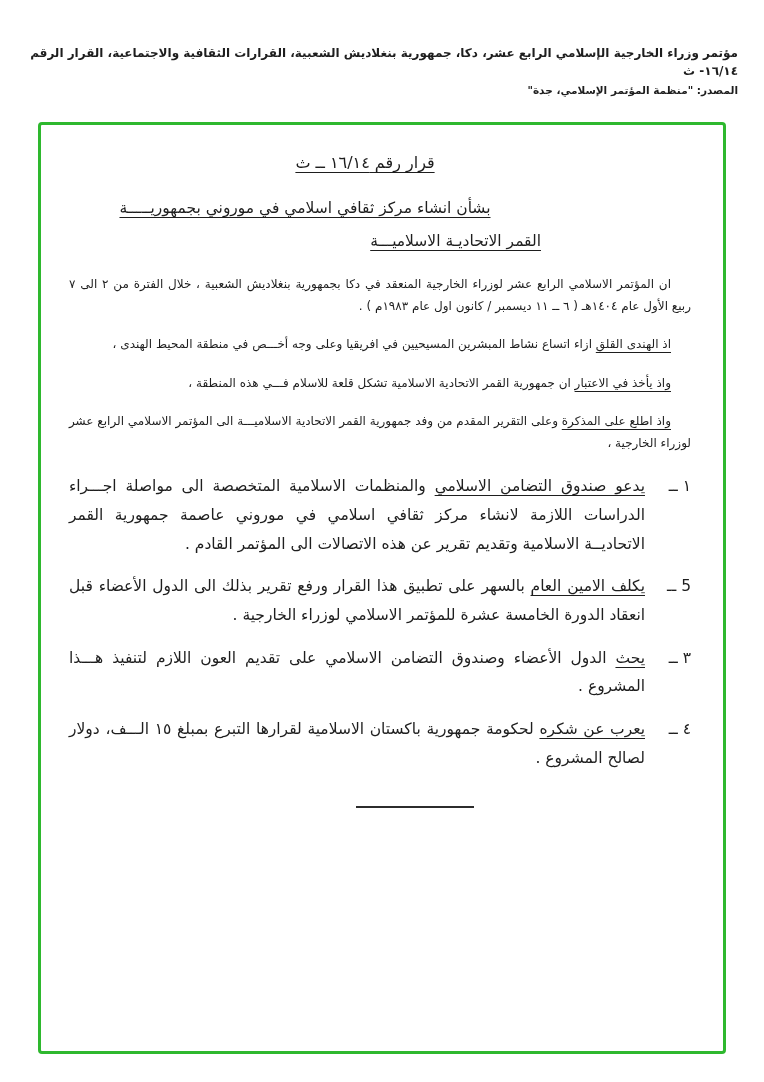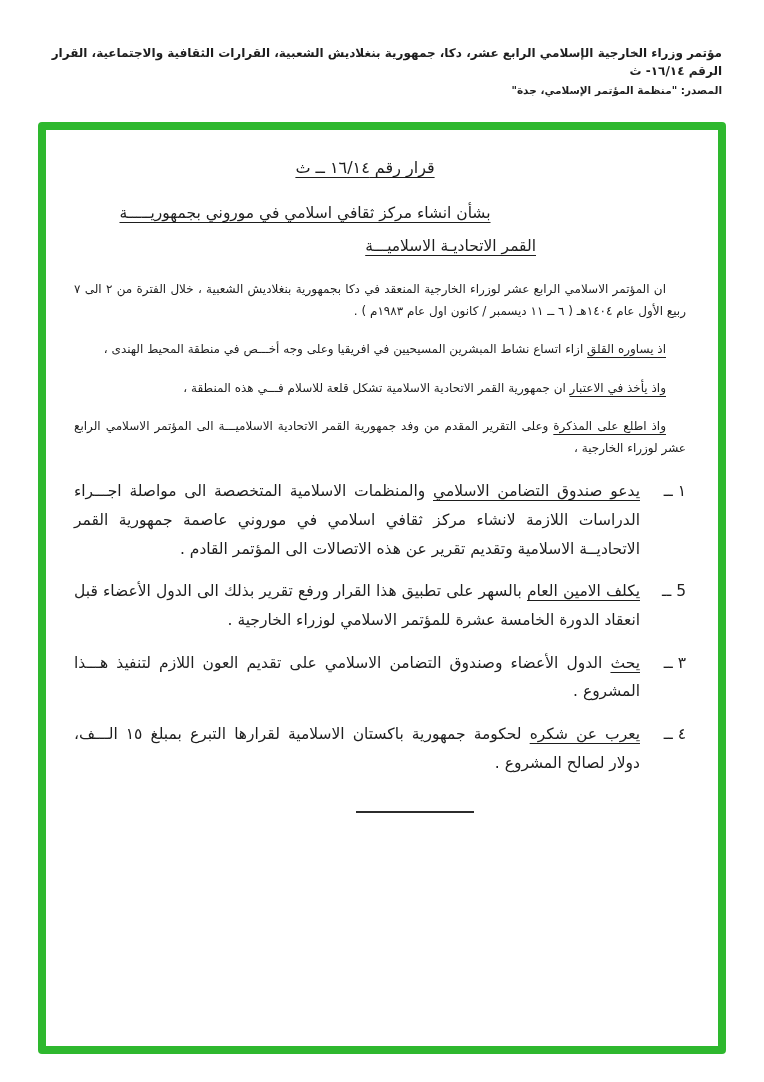--- a/index.html
+++ b/index.html
@@ -5,29 +5,29 @@
   * { margin: 0; padding: 0; box-sizing: border-box; }
   html, body {
     width: 764px; height: 1082px;
     background: #ffffff;
     font-family: "DejaVu Sans", sans-serif;
     color: #1e1e1e;
     direction: rtl;
     overflow: hidden;
   }
   
-  .src-header { padding: 44px 42px 0 26px; text-align: right; }
+  .src-header { padding: 44px 26px 0 26px; text-align: right; }
   .hl1 { font-size: 12px; font-weight: bold; line-height: 1.5; letter-spacing: 0.1px; }
   .hl2 { font-size: 10.5px; font-weight: bold; margin-top: 4px; }
 
   
   .scan-frame {
     margin: 26px 38px 0 38px;
     height: 932px;
-    border: 8px solid #1d4ed8;
+    border: 3px solid #1d4ed8;
     border-radius: 4px;
     background: #ffffff;
     padding: 22px 32px 16px 28px;
     overflow: hidden;
   }
 
   .doc-title {
     text-align: center;
     font-size: 16px;
     margin: 6px 30px 20px 0;
@@ -94,21 +94,21 @@
   </div>
   <div class="subject-l2">
     <span class="u">القمر الاتحاديـة الاسلاميـــة</span>
   </div>
 
   <p class="para">
     <span>ان المؤتمر الاسلامي الرابع عشر لوزراء الخارجية المنعقد في دكا بجمهورية بنغلاديش الشعبية ، خلال الفترة من ٢ الى ٧ ربيع الأول عام ١٤٠٤هـ ( ٦ ــ ١١ ديسمبر / كانون اول عام ١٩٨٣م ) .</span>
   </p>
 
   <p class="para">
-    <span class="u">اذ يساوره القلق</span><span> ازاء اتساع نشاط المبشرين المسيحيين في افريقيا وعلى وجه أخـــص في منطقة المحيط الهندى ،</span>
+    <span class="u">اذ الهندى القلق</span><span> ازاء اتساع نشاط المبشرين المسيحيين في افريقيا وعلى وجه أخـــص في منطقة المحيط الهندى ،</span>
   </p>
 
 
   <p class="para">
     <span class="u">واذ يأخذ في الاعتبار</span><span> ان جمهورية القمر الاتحادية الاسلامية تشكل قلعة للاسلام فـــي هذه المنطقة ،</span>
   </p>
 
   <p class="para">
     <span class="u">واذ اطلع على المذكرة</span><span> وعلى التقرير المقدم من وفد جمهورية القمر الاتحادية الاسلاميـــة الى المؤتمر الاسلامي الرابع عشر لوزراء الخارجية ،</span>
   </p>

